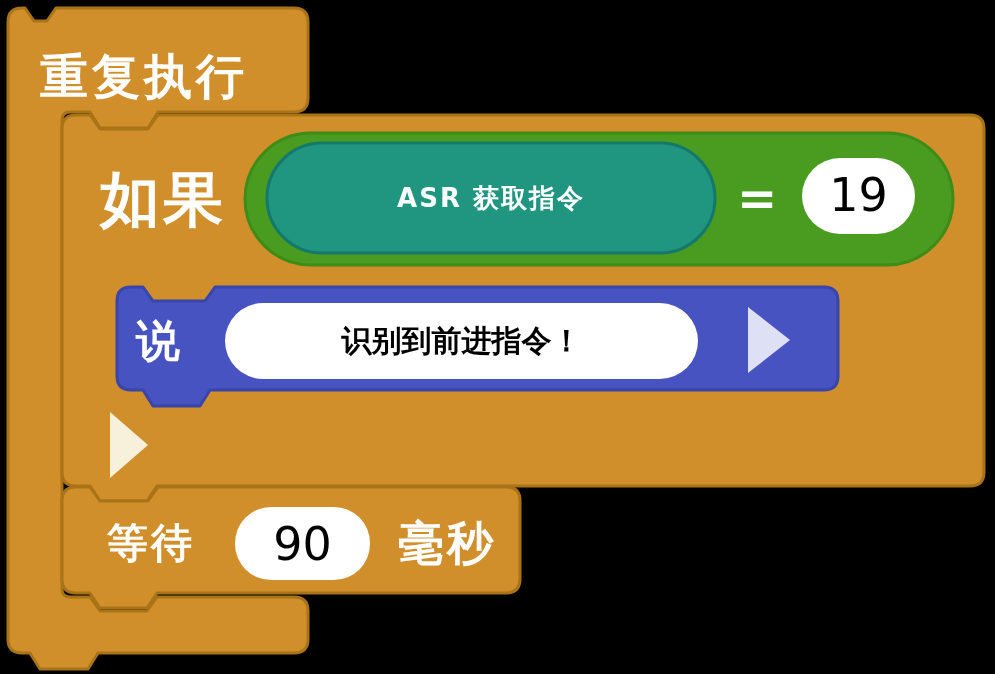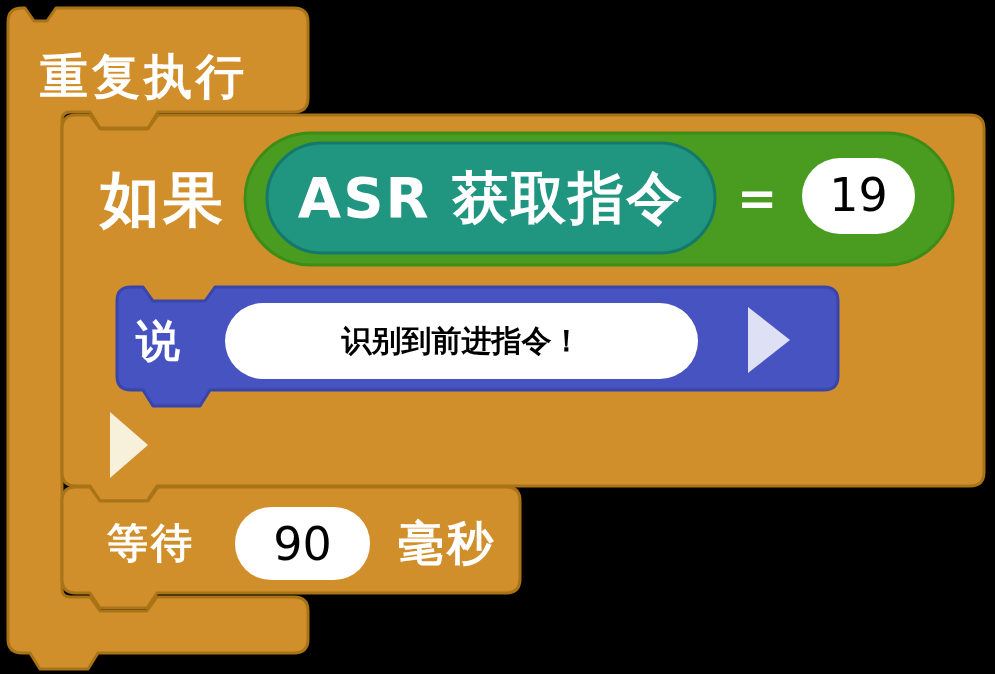--- a/index.html
+++ b/index.html
@@ -64,21 +64,21 @@
              L 157,593 L 147,608 L 100,608 L 90,593
              L 76,593 Q 62,593 62,579 Z" fill="#D18F2B" stroke="#A87417"></path>
 
     <rect x="235" y="507" width="135" height="73" rx="36" ry="36" fill="#FFFFFF"></rect>
   </svg>
 
   <div class="lbl white left" style="left:40px;top:10px;width:240px;height:100px;font-size:48px;letter-spacing:4px;">重复执行</div>
 
   <div class="lbl white" style="left:107px;top:157px;width:112px;height:84px;font-size:60px;letter-spacing:3px;">如果</div>
 
-  <div class="lbl white" style="left:267px;top:143px;width:448px;height:110px;font-size:56px;letter-spacing:2px;">ASR 获取指令</div>
+  <div class="lbl white" style="left:267px;top:143px;width:448px;height:110px;font-size:26px;letter-spacing:2px;">ASR 获取指令</div>
 
   <div class="lbl white" style="left:718px;top:143px;width:78px;height:110px;font-size:48px;">=</div>
 
   <div class="lbl black" style="left:802px;top:157px;width:113px;height:76px;font-size:46px;">19</div>
 
   <div class="lbl white" style="left:132px;top:303px;width:52px;height:76px;font-size:44px;">说</div>
 
   <div class="lbl black" style="left:225px;top:303px;width:473px;height:76px;font-size:30px;font-weight:600;">识别到前进指令！</div>
 
   <div class="lbl white" style="left:88px;top:505px;width:126px;height:76px;font-size:41px;letter-spacing:3px;">等待</div>

